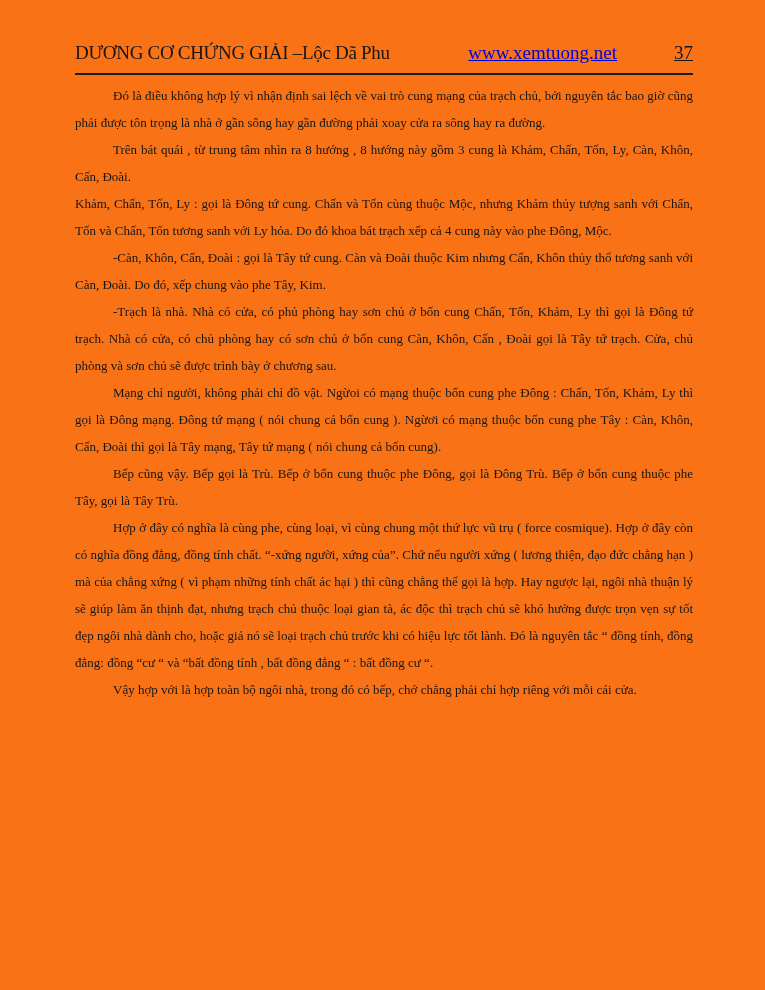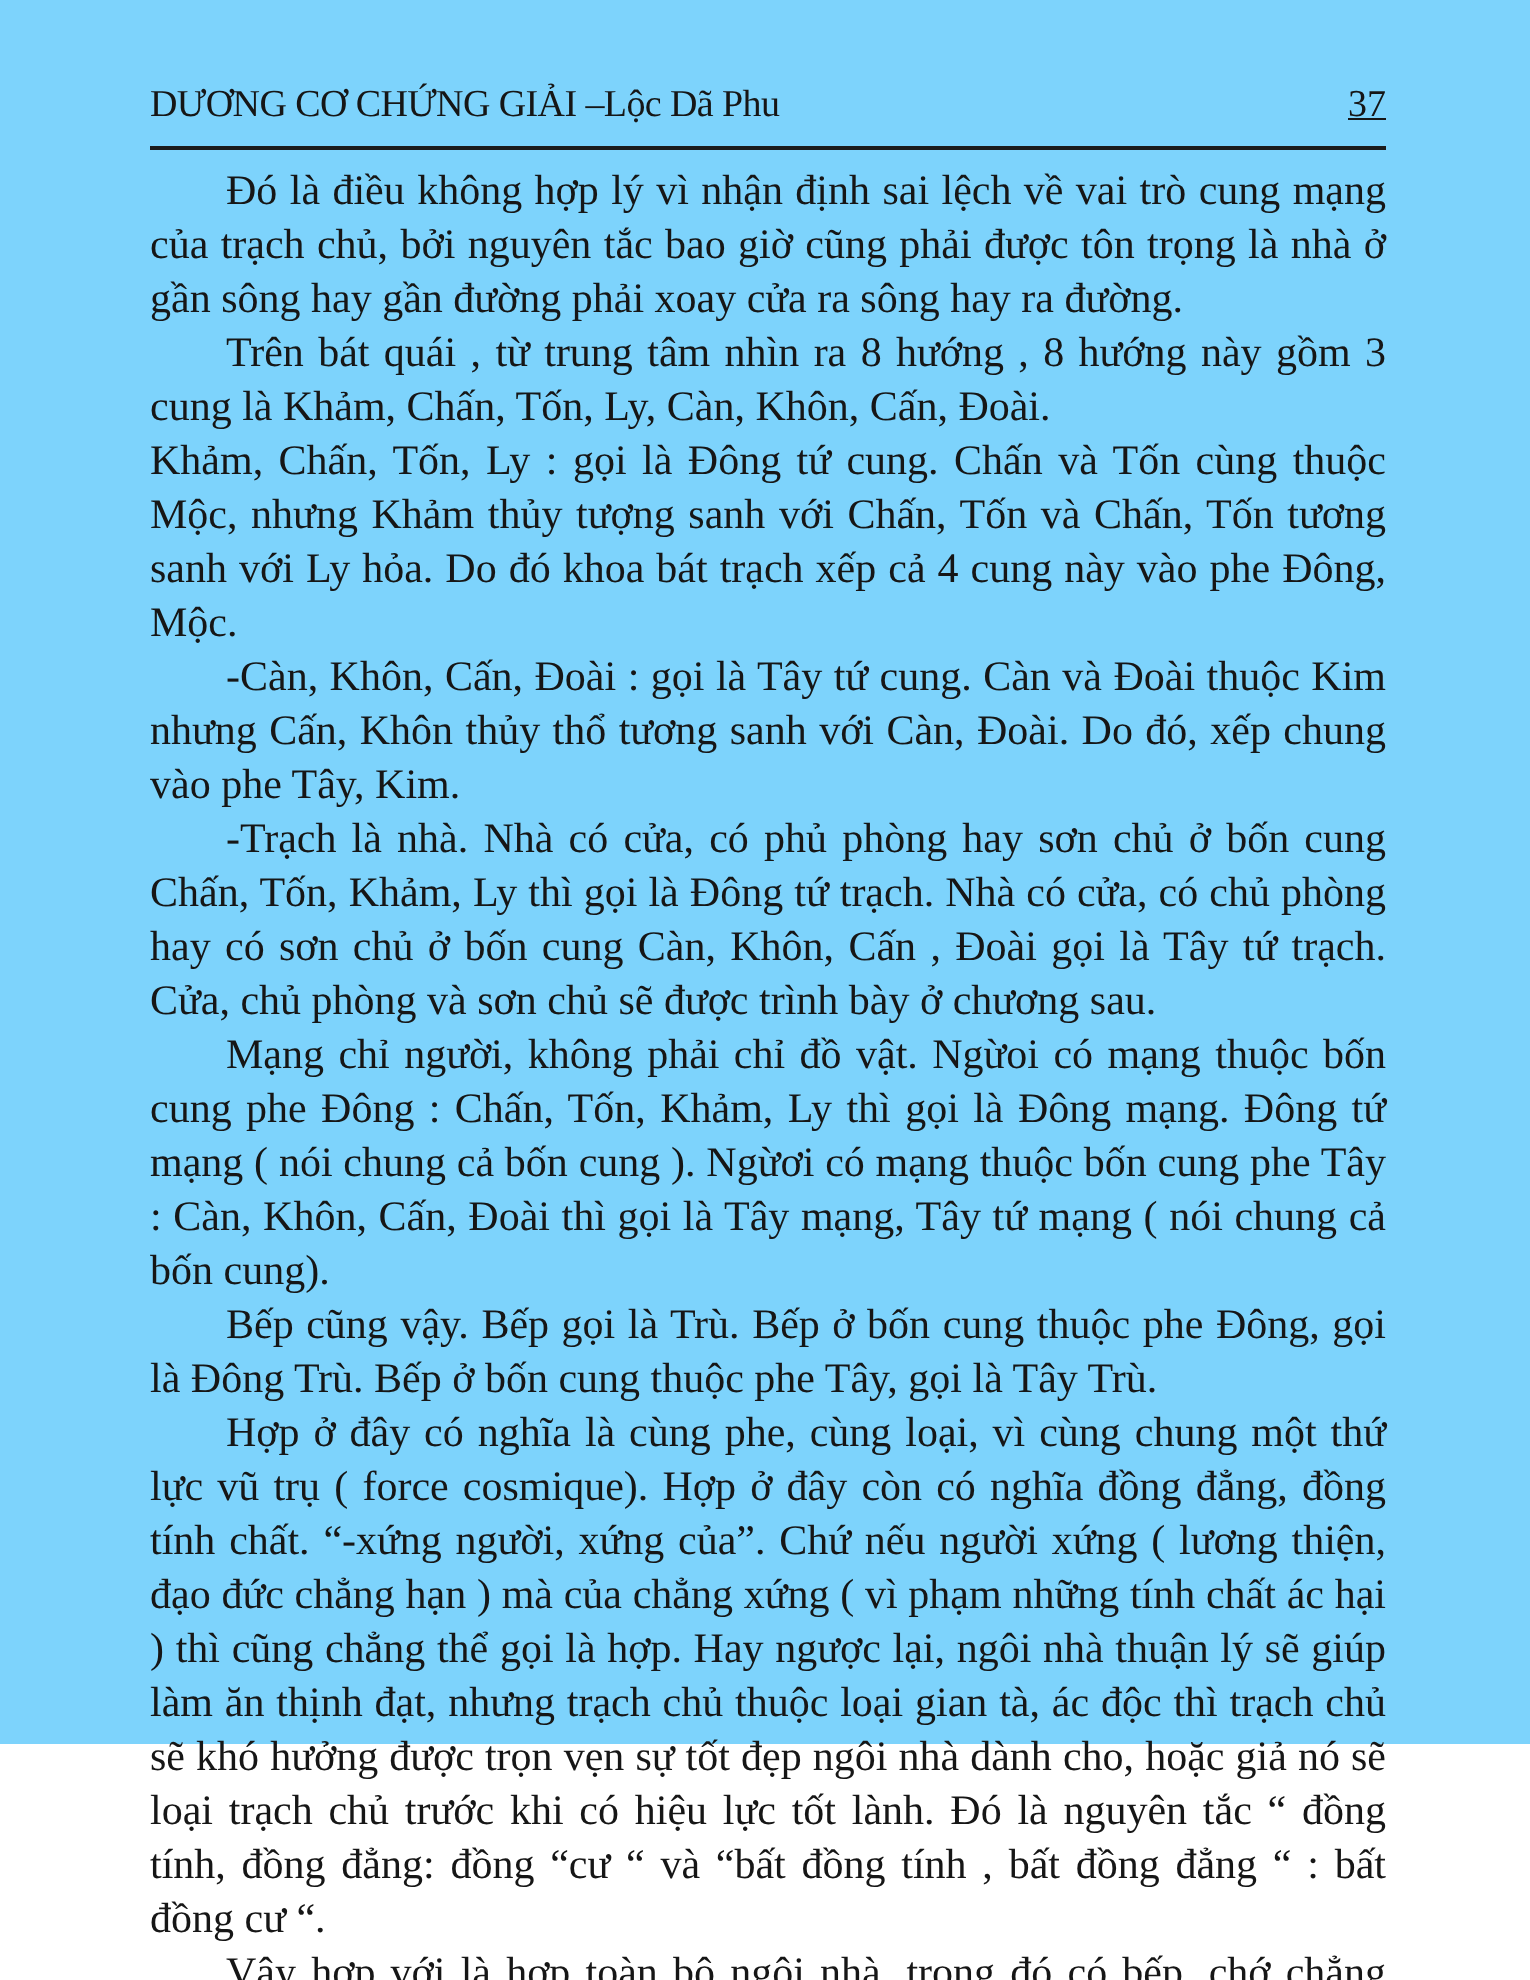--- a/index.html
+++ b/index.html
@@ -10,23 +10,23 @@
   body {
     width: 765px;
     height: 990px;
     overflow: hidden;
     font-family: "Liberation Serif", "DejaVu Serif", serif;
     color: #161616;
   }
   .page {
     box-sizing: border-box;
     width: 765px;
-    height: 872px;
+    height: 990px;
     padding: 42px 72px 0 75px;
-    background: #7dd3fc;
+    background: #f97316;
   }
   .page-header {
     display: flex;
     align-items: baseline;
     font-size: 19px;
     white-space: nowrap;
   }
   .page-header .title {
     flex: 1 1 auto;
     letter-spacing: -0.3px;
@@ -42,34 +42,35 @@
     text-align: right;
     text-decoration: underline;
   }
   .rule {
     border: 0;
     border-top: 2px solid #1c1c1c;
     margin: 9px 0 7px 0;
   }
   .body-text p {
     margin: 0;
-    font-size: 21px;
+    font-size: 13px;
     line-height: 27px;
     text-align: justify;
   }
   .body-text p.indent { text-indent: 38px; }
   .lead-underline { text-decoration: underline; }
 </style>
 </head>
 <body>
 
 <div class="page">
 
   <div class="page-header">
     <span class="title">DƯƠNG CƠ CHỨNG GIẢI –Lộc Dã Phu</span>
+    <a class="site-link">www.xemtuong.net</a>
     <span class="page-num">37</span>
   </div>
 
   <hr class="rule">
 
   <div class="body-text">
     <p class="indent">Đó là điều không hợp lý vì nhận định sai lệch về vai trò cung mạng của trạch chủ, bởi nguyên tắc bao giờ cũng phải được tôn trọng là nhà ở gần sông hay gần đường phải xoay cửa ra sông hay ra đường.</p>
     <p class="indent">Trên bát quái , từ trung tâm nhìn ra 8 hướng , 8 hướng này gồm 3 cung là Khảm, Chấn, Tốn, Ly, Càn, Khôn, Cấn, Đoài.</p>
     <p>Khảm, Chấn, Tốn, Ly : gọi là Đông tứ cung. Chấn và Tốn cùng thuộc Mộc, nhưng Khảm thủy tượng sanh với Chấn, Tốn và Chấn, Tốn tương sanh với Ly hỏa. Do đó khoa bát trạch xếp cả 4 cung này vào phe Đông, Mộc.</p>
     <p class="indent">-Càn, Khôn, Cấn, Đoài : gọi là Tây tứ cung. Càn và Đoài thuộc Kim nhưng Cấn, Khôn thủy thổ tương sanh với Càn, Đoài. Do đó, xếp chung vào phe Tây, Kim.</p>

